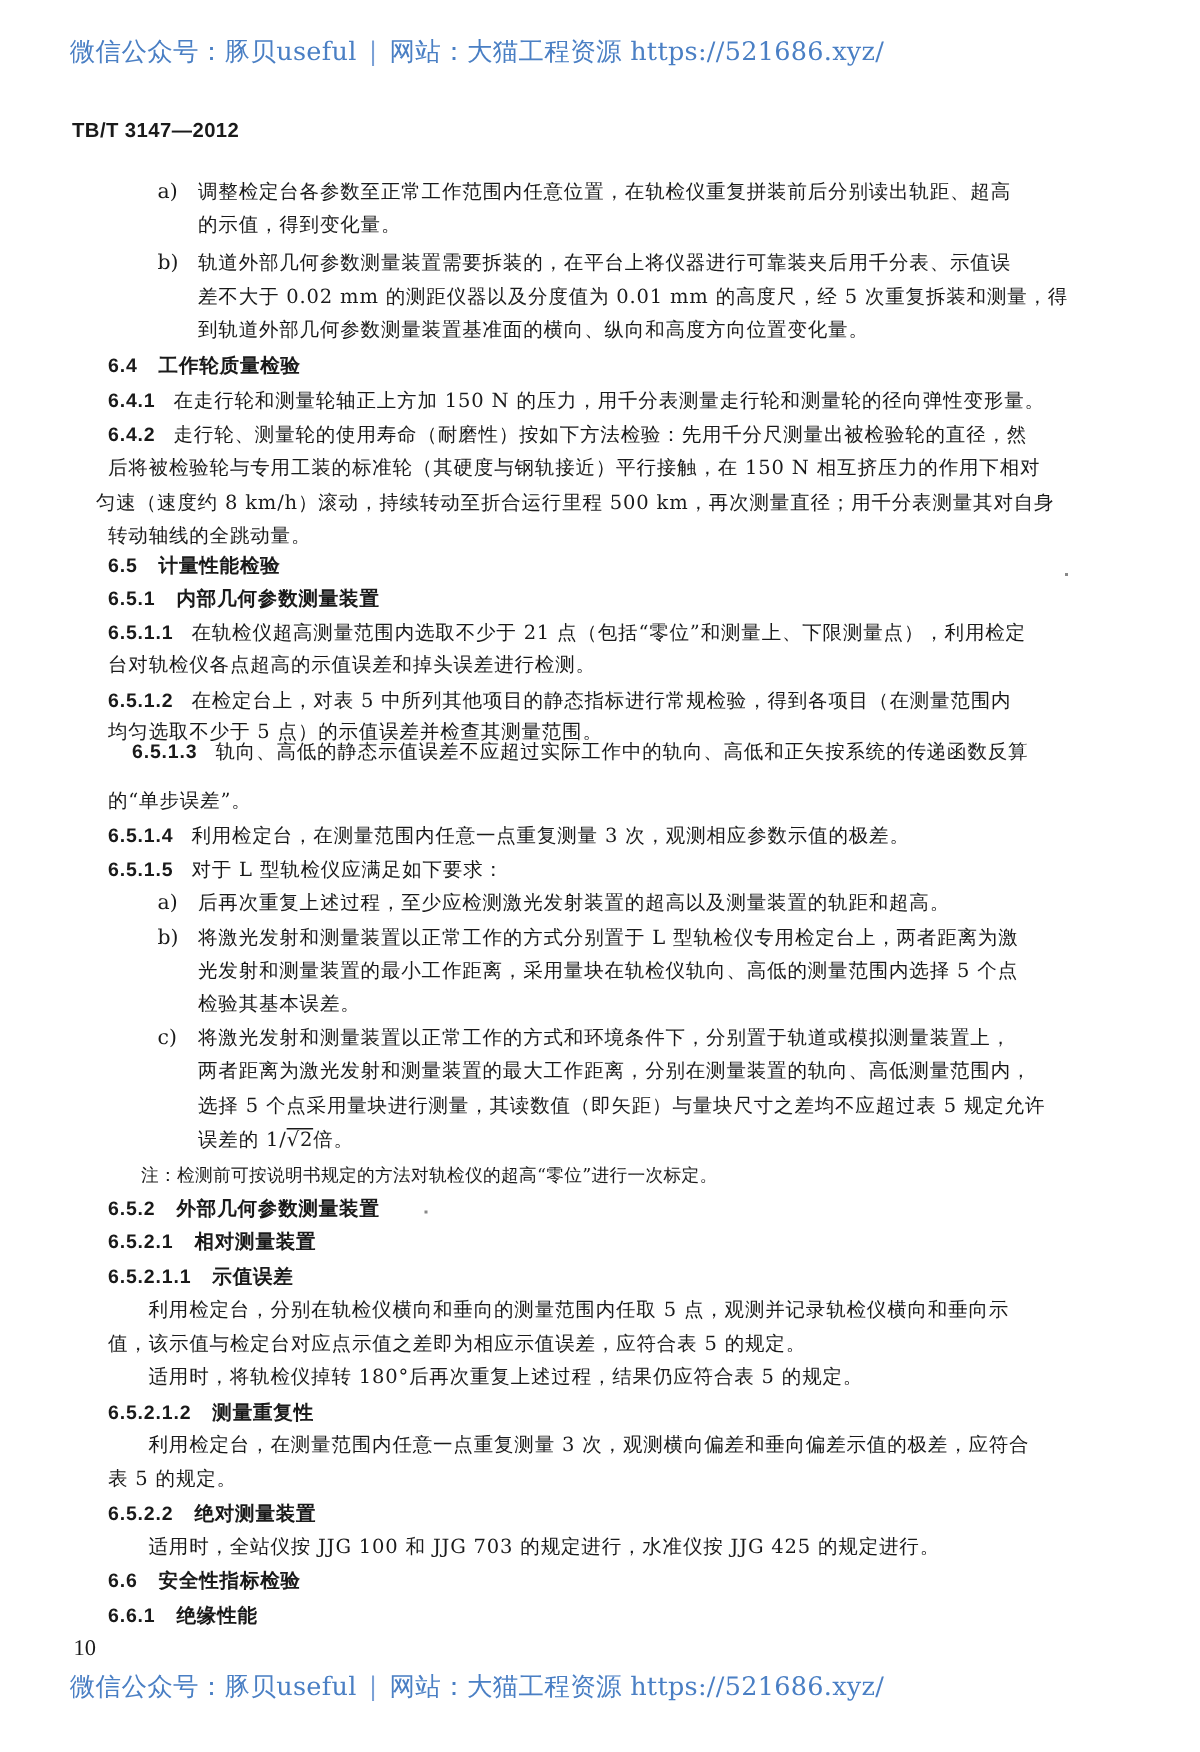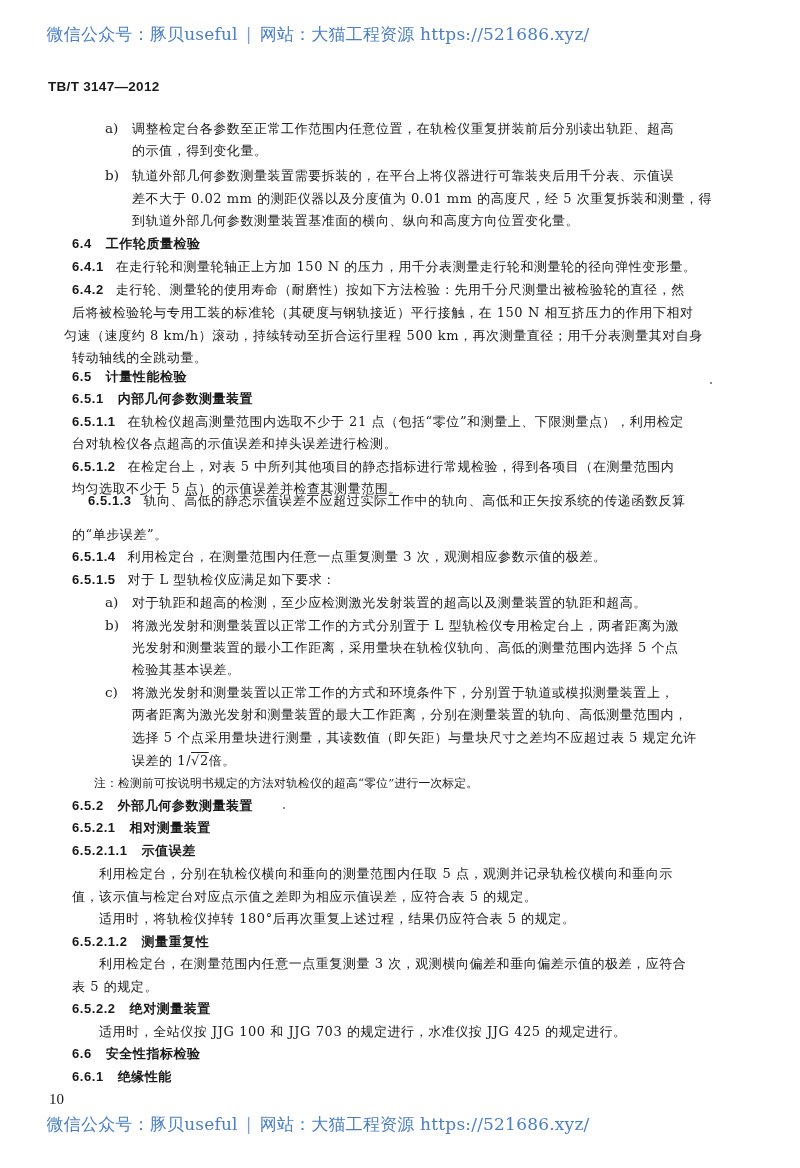--- a/index.html
+++ b/index.html
@@ -52,21 +52,21 @@
 <div class="ln p" style="left:72px;top:413px;"><span class="num">6.5.1.1</span><span>在轨检仪超高测量范围内选取不少于 21 点（包括“零位”和测量上、下限测量点），利用检定</span></div>
 <div class="ln" style="left:72px;top:435px;">台对轨检仪各点超高的示值误差和掉头误差进行检测。</div>
 <div class="ln p" style="left:72px;top:458px;"><span class="num">6.5.1.2</span><span>在检定台上，对表 5 中所列其他项目的静态指标进行常规检验，得到各项目（在测量范围内</span></div>
 <div class="ln" style="left:72px;top:480px;">均匀选取不少于 5 点）的示值误差并检查其测量范围。</div>
 <div class="ln p" style="left:72px;top:492px;margin-left:16px;"><span class="num">6.5.1.3</span><span>轨向、高低的静态示值误差不应超过实际工作中的轨向、高低和正矢按系统的传递函数反算</span></div>
 <div class="ln" style="left:72px;top:526px;">的“单步误差”。</div>
 <div class="ln p" style="left:72px;top:548px;"><span class="num">6.5.1.4</span><span>利用检定台，在测量范围内任意一点重复测量 3 次，观测相应参数示值的极差。</span></div>
 <div class="ln p" style="left:72px;top:571px;"><span class="num">6.5.1.5</span><span>对于 L 型轨检仪应满足如下要求：</span></div>
 
 <div class="lbl" style="left:105px;top:594px;">a)</div>
-<div class="ln" style="left:132px;top:594px;">对于轨距和超高的检测，至少应检测激光发射装置的超高以及测量装置的轨距和超高。</div>
+<div class="ln" style="left:132px;top:594px;">后再次重复上述过程，至少应检测激光发射装置的超高以及测量装置的轨距和超高。</div>
 <div class="lbl" style="left:105px;top:617px;">b)</div>
 <div class="ln" style="left:132px;top:617px;">将激光发射和测量装置以正常工作的方式分别置于 L 型轨检仪专用检定台上，两者距离为激</div>
 <div class="ln" style="left:132px;top:639px;text-align:center;">光发射和测量装置的最小工作距离，采用量块在轨检仪轨向、高低的测量范围内选择 5 个点</div>
 <div class="ln" style="left:132px;top:661px;">检验其基本误差。</div>
 <div class="lbl" style="left:105px;top:684px;">c)</div>
 <div class="ln" style="left:132px;top:684px;">将激光发射和测量装置以正常工作的方式和环境条件下，分别置于轨道或模拟测量装置上，</div>
 <div class="ln" style="left:132px;top:706px;">两者距离为激光发射和测量装置的最大工作距离，分别在测量装置的轨向、高低测量范围内，</div>
 <div class="ln" style="left:132px;top:729px;">选择 5 个点采用量块进行测量，其读数值（即矢距）与量块尺寸之差均不应超过表 5 规定允许</div>
 <div class="ln" style="left:132px;top:752px;"><span>误差的 1/</span><span style="text-decoration:overline;">√2</span><span>倍。</span></div>
 

